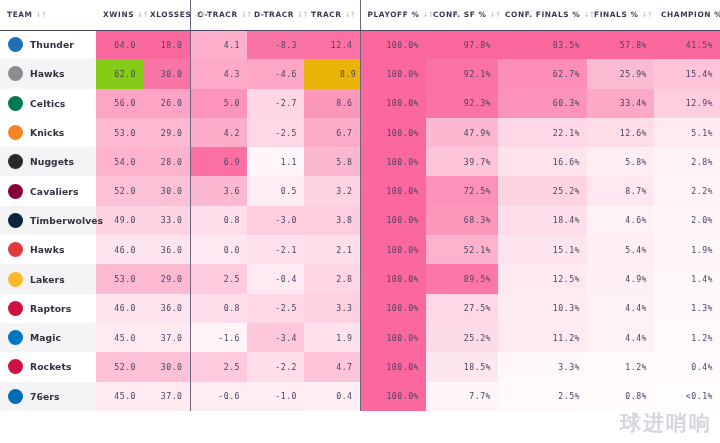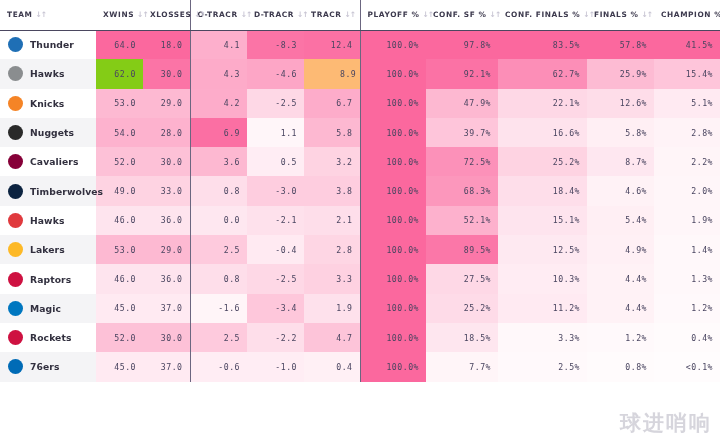--- a/index.html
+++ b/index.html
@@ -172,26 +172,44 @@
           <td class="team-cell">
             <div class="team-inner">
               <span class="logo" style="background: rgb(138, 141, 143);"></span>
               <span>Hawks</span>
             </div>
           </td>
           <td style="background: #84cc16;">62.0</td>
           <td style="background: rgb(251, 116, 166);">30.0</td>
           <td class="sep-left" style="background: rgb(253, 171, 201);">4.3</td>
           <td style="background: rgb(253, 166, 198);">-4.6</td>
-          <td class="sep-right" style="background: #fdba74; padding-left: 36px;">8.9</td>
+          <td class="sep-right" style="background: #eab308; padding-left: 36px;">8.9</td>
           <td style="background: rgb(251, 104, 158);">100.0%</td>
           <td style="background: rgb(251, 114, 165);">92.1%</td>
           <td style="background: rgb(252, 142, 183);">62.7%</td>
           <td style="background: rgb(253, 187, 211);">25.9%</td>
           <td style="background: rgb(254, 197, 218);">15.4%</td>
+        </tr>
+        <tr class="data-row" style="background: rgb(255, 255, 255);">
+          <td class="team-cell">
+            <div class="team-inner">
+              <span class="logo" style="background: rgb(0, 122, 83);"></span>
+              <span>Celtics</span>
+            </div>
+          </td>
+          <td style="background: rgb(253, 163, 196);">56.0</td>
+          <td style="background: rgb(253, 163, 196);">26.0</td>
+          <td class="sep-left" style="background: rgb(252, 148, 187);">5.0</td>
+          <td style="background: rgb(254, 214, 228);">-2.7</td>
+          <td class="sep-right" style="background: rgb(252, 151, 188);">8.6</td>
+          <td style="background: rgb(251, 104, 158);">100.0%</td>
+          <td style="background: rgb(251, 114, 165);">92.3%</td>
+          <td style="background: rgb(252, 147, 186);">60.3%</td>
+          <td style="background: rgb(253, 168, 199);">33.4%</td>
+          <td style="background: rgb(254, 206, 224);">12.9%</td>
         </tr>
         <tr class="data-row" style="background: rgb(255, 255, 255);">
           <td class="team-cell">
             <div class="team-inner">
               <span class="logo" style="background: rgb(245, 132, 38);"></span>
               <span>Knicks</span>
             </div>
           </td>
           <td style="background: rgb(253, 185, 210);">53.0</td>
           <td style="background: rgb(253, 185, 210);">29.0</td>

